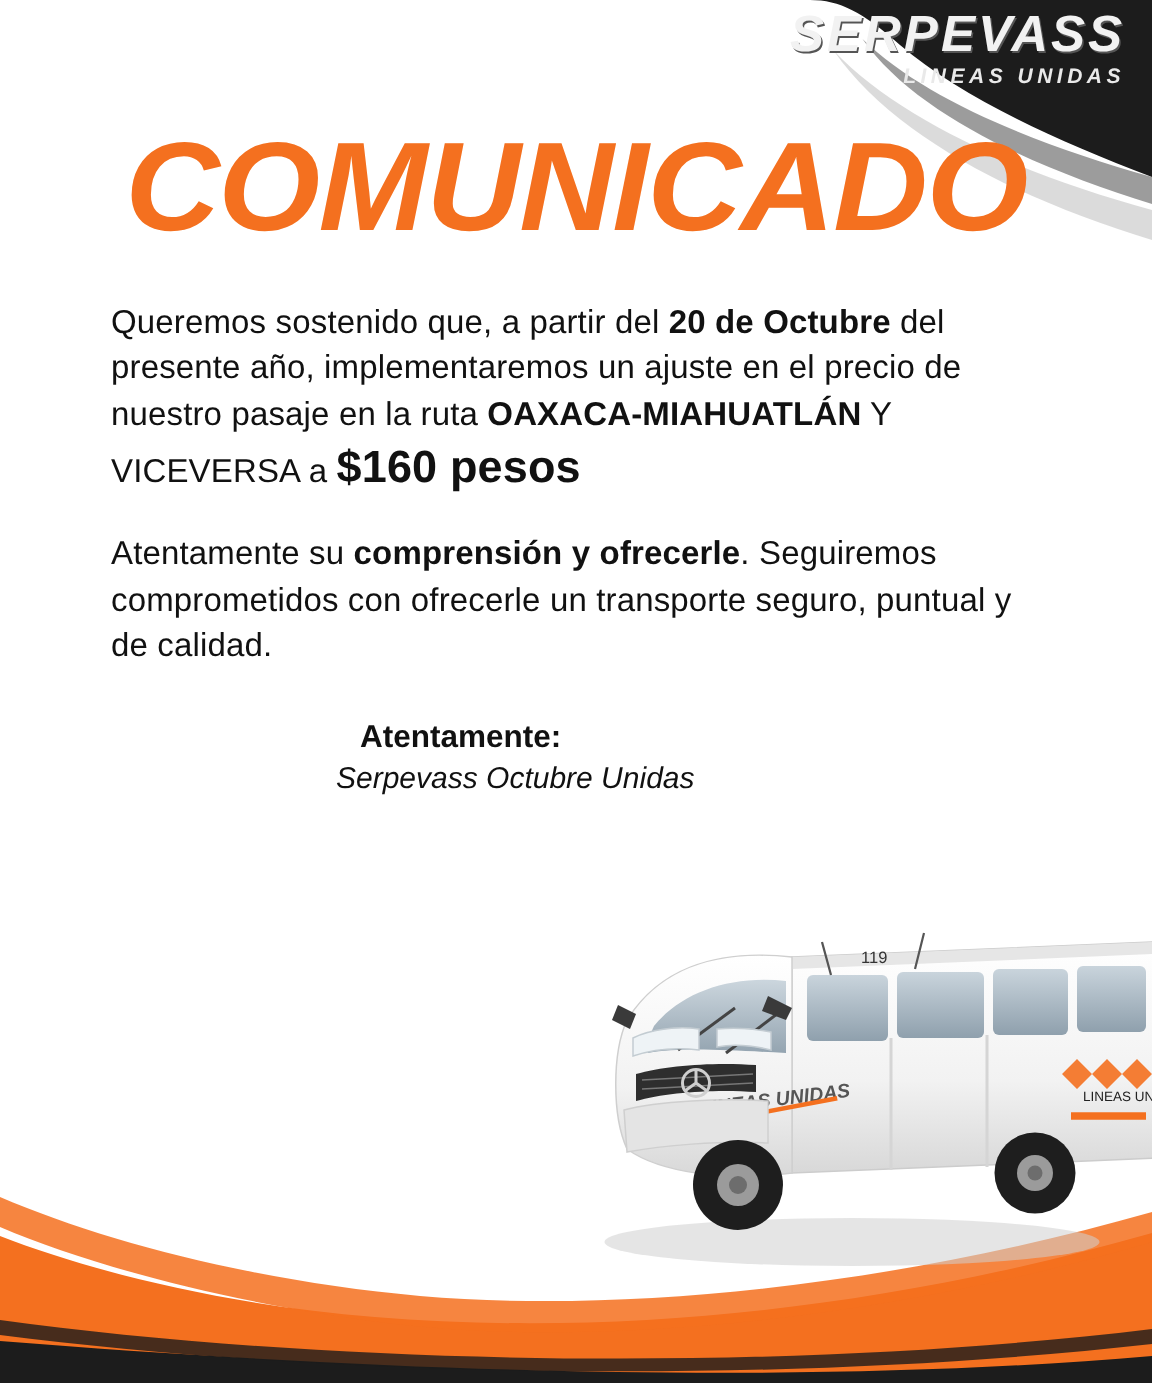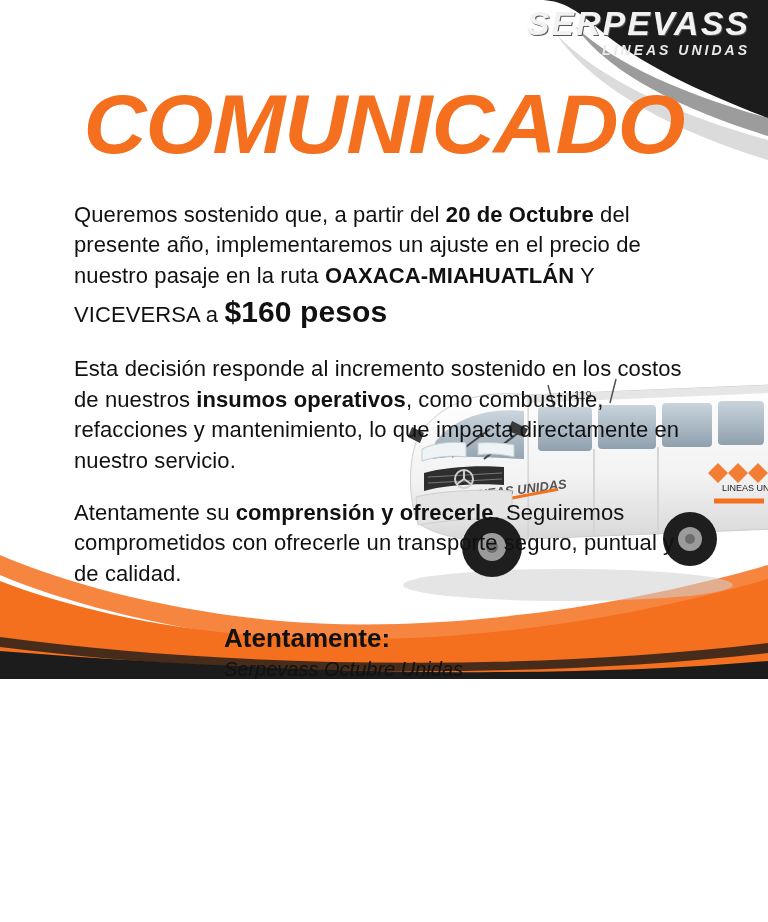--- a/index.html
+++ b/index.html
@@ -6,21 +6,21 @@
     margin: 0;
     padding: 0;
     background: #ffffff;
   }
   body {
     font-family: "Liberation Sans", sans-serif;
   }
   .poster {
     position: relative;
     width: 768px;
-    height: 679px;
+    height: 922px;
     overflow: hidden;
     background: #ffffff;
   }
 
   
   .top-swoosh {
     position: absolute;
     top: 0;
     left: 0;
     width: 768px;
@@ -103,23 +103,23 @@
     width: 630px;
   }
   .p3 {
     width: 620px;
   }
   .signature {
     margin-top: 34px;
     margin-left: 150px;
   }
   .sig-label {
-    font-size: 26px;
-    font-weight: bold;
-    margin: 0 0 4px 0;
+    font-size: 21px;
+    font-weight: bold;
+    margin: 0 0 4px 16px;
   }
   .sig-name {
     font-size: 20px;
     font-style: italic;
     margin: 0;
   }
 
   
   .bottom-swoosh {
     position: absolute;
@@ -159,23 +159,20 @@
 
   <div class="headline">COMUNICADO</div>
 
   <div class="content">
 
 
     <p class="para p2">
       <span>Queremos sostenido que, a partir del </span><b>20 de Octubre</b><span> del presente año, implementaremos un ajuste en el precio de nuestro pasaje en la ruta </span><b>OAXACA-MIAHUATLÁN</b><span> Y VICEVERSA a </span><span class="price">$160 pesos</span>
     </p>
 
-    <p class="para p3">
-      <span>Esta decisión responde al incremento sostenido en los costos de nuestros </span><b>insumos operativos</b><span>, como combustible, refacciones y mantenimiento, lo que impacta directamente en nuestro servicio.</span>
-    </p>
 
     <p class="para p3">
       <span>Atentamente su </span><b>comprensión y ofrecerle</b><span>. Seguiremos comprometidos con ofrecerle un transporte seguro, puntual y de calidad.</span>
     </p>
 
     <div class="signature">
       <p class="sig-label">Atentamente:</p>
       <p class="sig-name">Serpevass Octubre Unidas</p>
     </div>
   </div>

